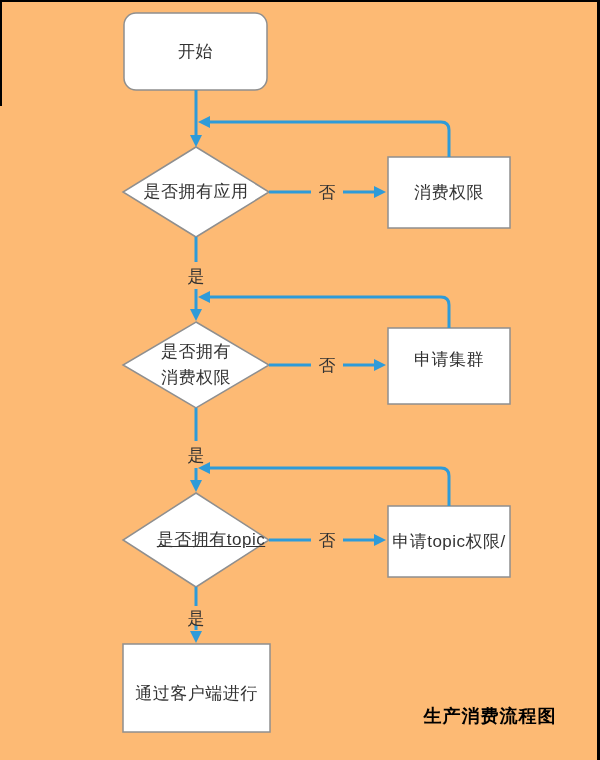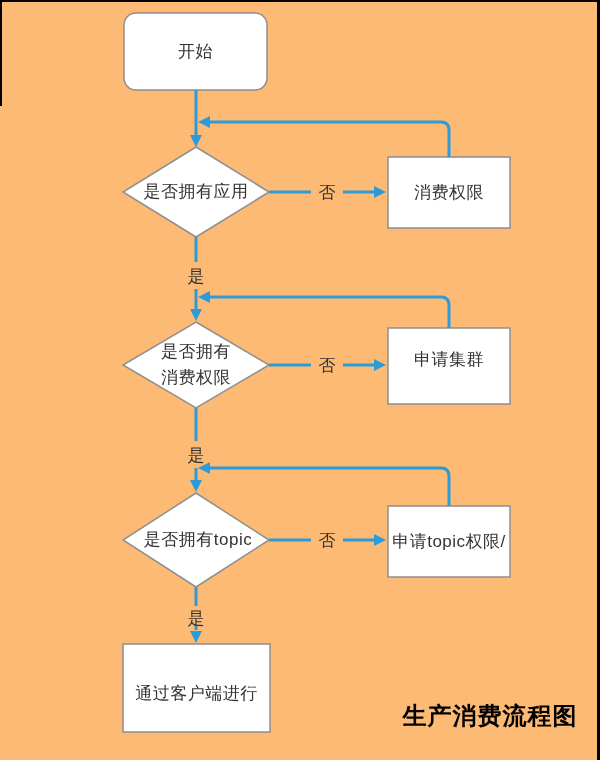--- a/index.html
+++ b/index.html
@@ -44,21 +44,21 @@
   }
   .chart-title {
     position: absolute;
     left: 398px;
     top: 698px;
     width: 184px;
     height: 36px;
     display: flex;
     align-items: center;
     justify-content: center;
-    font-size: 24px;
+    font-size: 18px;
     font-weight: bold;
     color: #000000;
     letter-spacing: 1px;
     white-space: nowrap;
   }
   
   .edge-top    { position:absolute; left:0; top:0; width:600px; height:2px;  background:#000; }
   .edge-right  { position:absolute; right:0; top:0; width:3px;  height:760px; background:#000; }
   .edge-left   { position:absolute; left:0; top:0; width:2px;  height:106px; background:#000; }
 </style>
@@ -121,21 +121,21 @@
 
   <div class="node-label" style="left:123px; top:322px; width:146px; height:86px;text-align:center;">
     <span>是否拥有</span>
     <span>消费权限</span>
   </div>
 
   <div class="node-label" style="left:388px; top:328px; width:122px; height:64px;">
     <span>申请集群</span>
   </div>
 
-  <div class="node-label" style="left:125px; top:493px; width:146px; height:94px;">
+  <div class="node-label" style="left:138px; top:493px; width:146px; height:94px;text-decoration:underline;">
     <span>是否拥有topic</span>
   </div>
 
   <div class="node-label" style="left:388px; top:506px; width:122px; height:71px;text-align:center;">
     <span>申请topic权限/</span>
   </div>
 
   <div class="node-label" style="left:123px; top:648px; width:147px; height:91px;">
     <span>通过客户端进行</span>
   </div>

